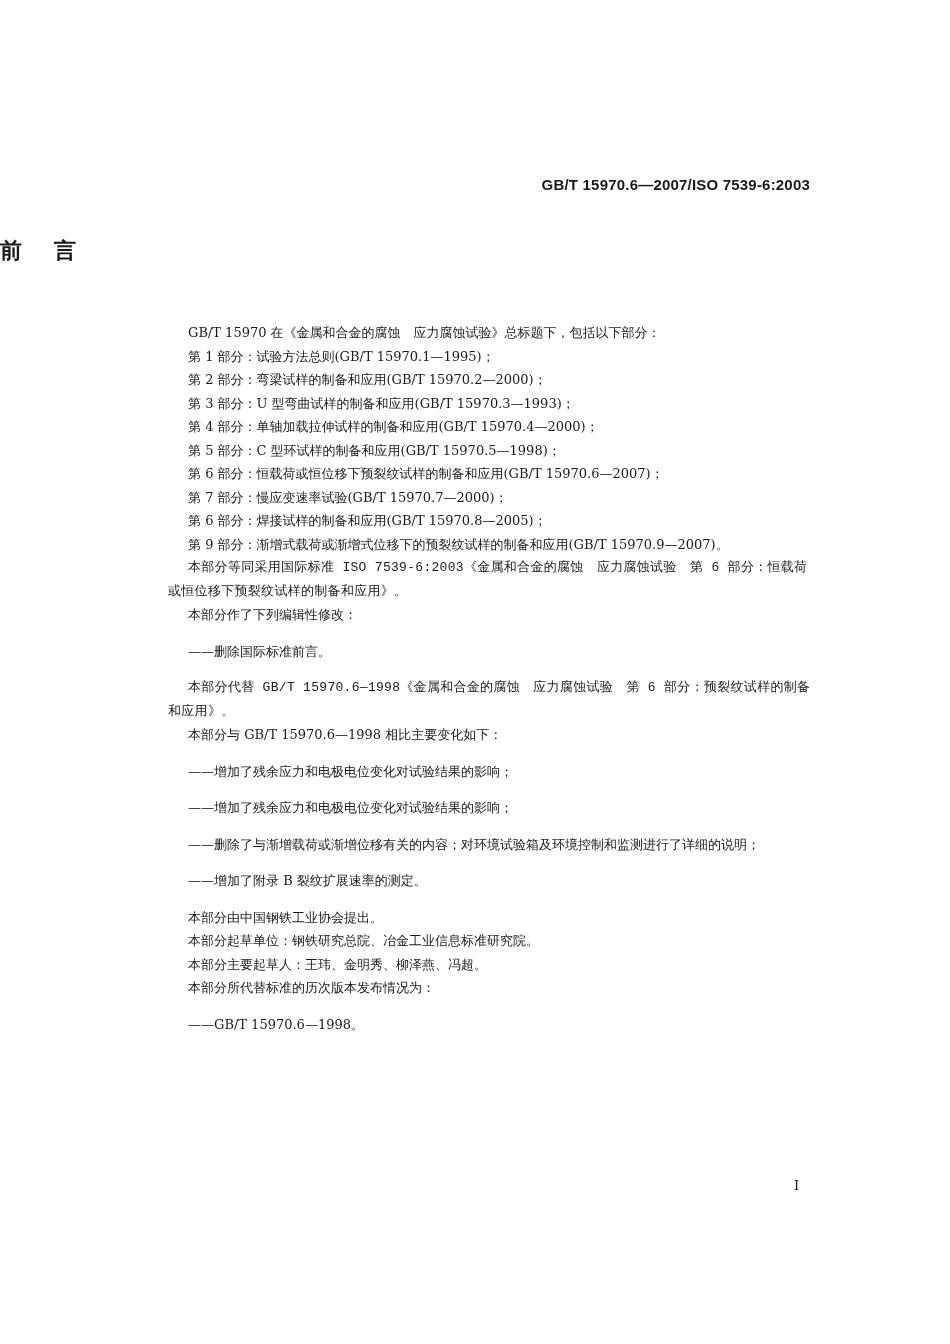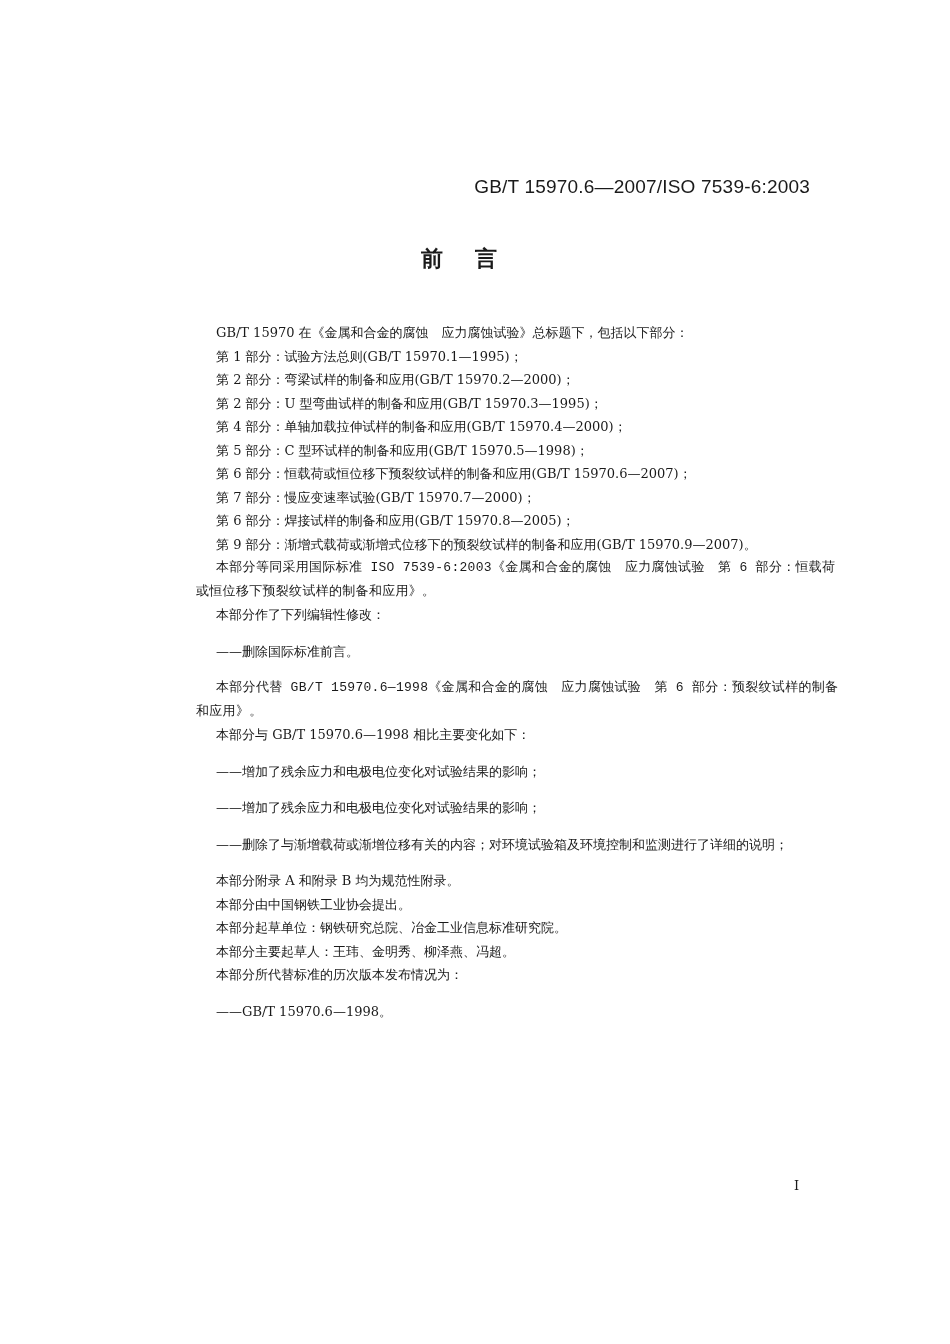--- a/index.html
+++ b/index.html
@@ -1,54 +1,54 @@
 <!DOCTYPE html>
 <html><head>
 <meta charset="utf-8">
 <style>
   html, body { margin: 0; padding: 0; background: #ffffff; }
   body { width: 950px; height: 1344px; position: relative; overflow: hidden;
          font-family: "DejaVu Serif", "Liberation Serif", serif; color: #1a1a1a; }
-  .header-code { position: absolute; top: 176px; right: 140px; font-size: 19px; font-weight: normal;
+  .header-code { position: absolute; top: 176px; right: 140px; font-size: 15px; font-weight: bold;
                  font-family: "Liberation Sans", "DejaVu Sans", sans-serif; letter-spacing: 0.2px; }
-  .title { position: absolute; top: 244px; left: 0; width: 950px; text-align: center;
+  .title { position: absolute; top: 236px; left: 0; width: 950px; text-align: left;
            font-size: 22px; font-weight: bold; font-family: "DejaVu Sans", sans-serif; letter-spacing: 32px; }
-  .body { position: absolute; top: 321px; left: 168px; width: 650px; font-size: 13px; line-height: 23.5px; margin-left: 28px; }
+  .body { position: absolute; top: 321px; left: 168px; width: 650px; font-size: 13px; line-height: 23.5px; }
   .p { margin: 0; text-indent: 0; padding-left: 20px; white-space: nowrap; }
   .p.wrap { white-space: normal; padding-left: 0; text-indent: 20px; letter-spacing: 0.3px; font-family: Liberation Mono, monospace; }
   .dash { padding-left: 20px; white-space: nowrap; }
   .dash.wrap { white-space: normal; padding-left: 60px; text-indent: -40px; }
   .page-num { position: absolute; top: 1178px; left: 794px; font-size: 13px; }
 </style>
 </head>
 <body>
 
 <div class="header-code">GB/T 15970.6—2007/ISO 7539-6:2003</div>
 <div class="title">前言</div>
 
 <div class="body">
   <p class="p">GB/T 15970 在《金属和合金的腐蚀　应力腐蚀试验》总标题下，包括以下部分：</p>
   <p class="p">第 1 部分：试验方法总则(GB/T 15970.1—1995)；</p>
   <p class="p">第 2 部分：弯梁试样的制备和应用(GB/T 15970.2—2000)；</p>
-  <p class="p">第 2 部分：U 型弯曲试样的制备和应用(GB/T 15970.3—1995)；</p>
+  <p class="p">第 3 部分：U 型弯曲试样的制备和应用(GB/T 15970.3—1993)；</p>
   <p class="p">第 4 部分：单轴加载拉伸试样的制备和应用(GB/T 15970.4—2000)；</p>
   <p class="p">第 5 部分：C 型环试样的制备和应用(GB/T 15970.5—1998)；</p>
   <p class="p">第 6 部分：恒载荷或恒位移下预裂纹试样的制备和应用(GB/T 15970.6—2007)；</p>
   <p class="p">第 7 部分：慢应变速率试验(GB/T 15970.7—2000)；</p>
   <p class="p">第 6 部分：焊接试样的制备和应用(GB/T 15970.8—2005)；</p>
   <p class="p">第 9 部分：渐增式载荷或渐增式位移下的预裂纹试样的制备和应用(GB/T 15970.9—2007)。</p>
   <p class="p wrap">本部分等同采用国际标准 ISO 7539-6:2003《金属和合金的腐蚀　应力腐蚀试验　第 6 部分：恒载荷或恒位移下预裂纹试样的制备和应用》。</p>
   <p class="p">本部分作了下列编辑性修改：</p>
   <p class="dash">——删除国际标准前言。</p>
   <p class="p wrap">本部分代替 GB/T 15970.6—1998《金属和合金的腐蚀　应力腐蚀试验　第 6 部分：预裂纹试样的制备和应用》。</p>
   <p class="p">本部分与 GB/T 15970.6—1998 相比主要变化如下：</p>
   <p class="dash">——增加了残余应力和电极电位变化对试验结果的影响；</p>
   <p class="dash">——增加了残余应力和电极电位变化对试验结果的影响；</p>
   <p class="dash wrap">——删除了与渐增载荷或渐增位移有关的内容；对环境试验箱及环境控制和监测进行了详细的说明；</p>
-  <p class="p">本部分附录 A 和附录 B 均为规范性附录。</p>
+  <p class="dash">——增加了附录 B 裂纹扩展速率的测定。</p>
   <p class="p">本部分由中国钢铁工业协会提出。</p>
   <p class="p">本部分起草单位：钢铁研究总院、冶金工业信息标准研究院。</p>
   <p class="p">本部分主要起草人：王玮、金明秀、柳泽燕、冯超。</p>
   <p class="p">本部分所代替标准的历次版本发布情况为：</p>
   <p class="dash">——GB/T 15970.6—1998。</p>
 </div>
 
 <div class="page-num">I</div>
 
 </body></html>

